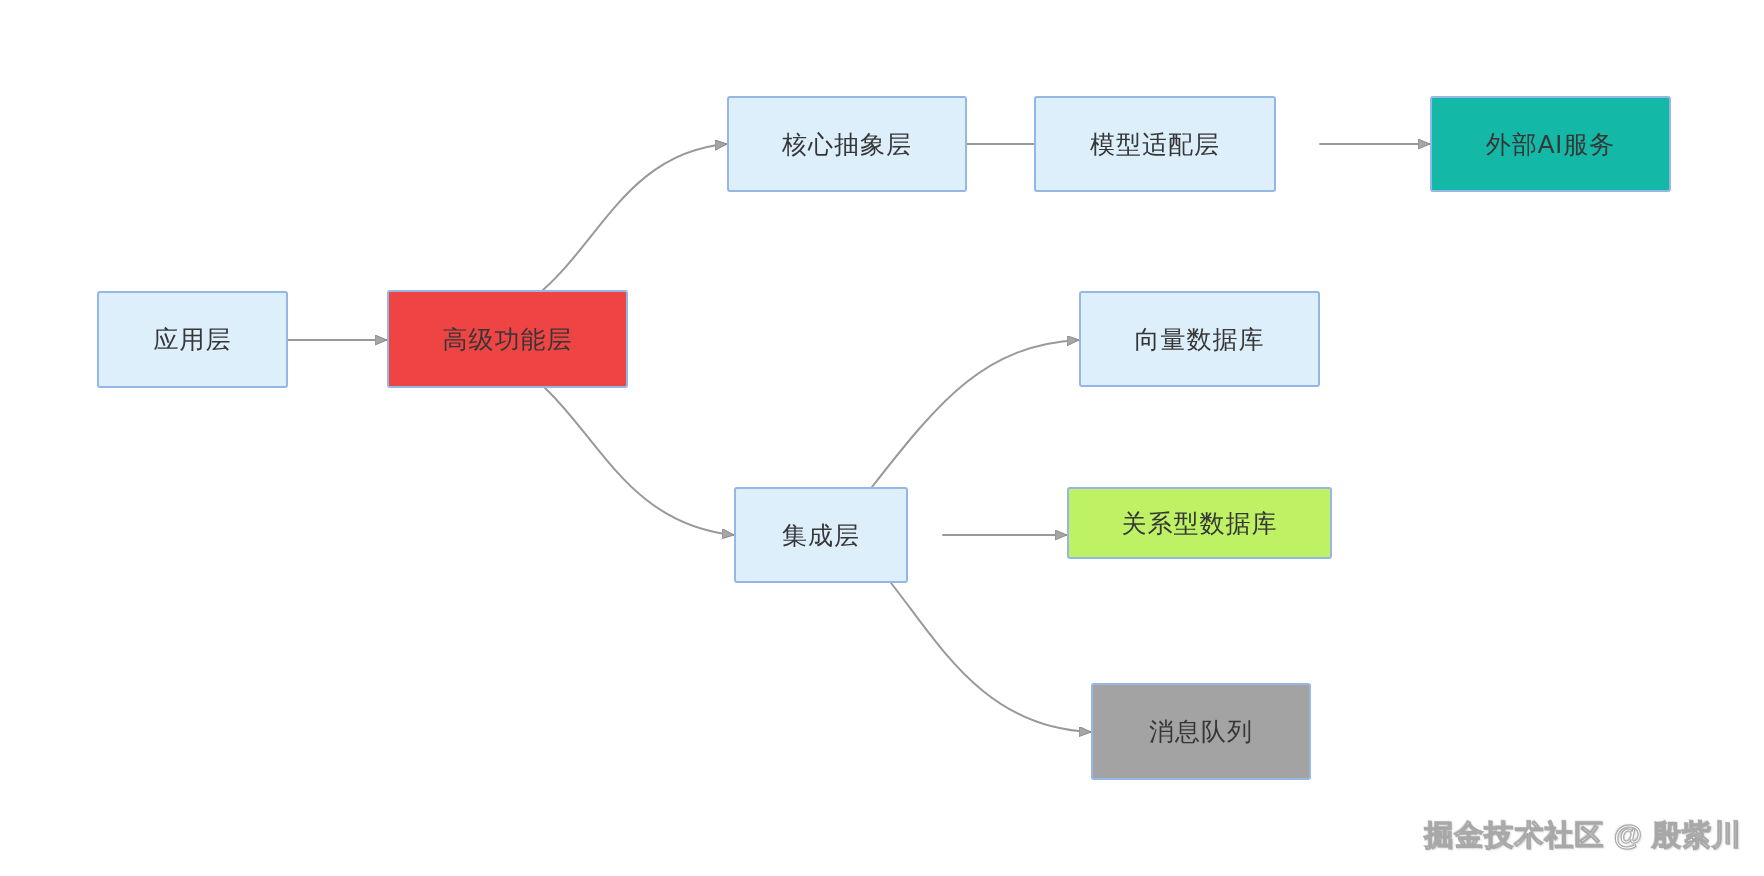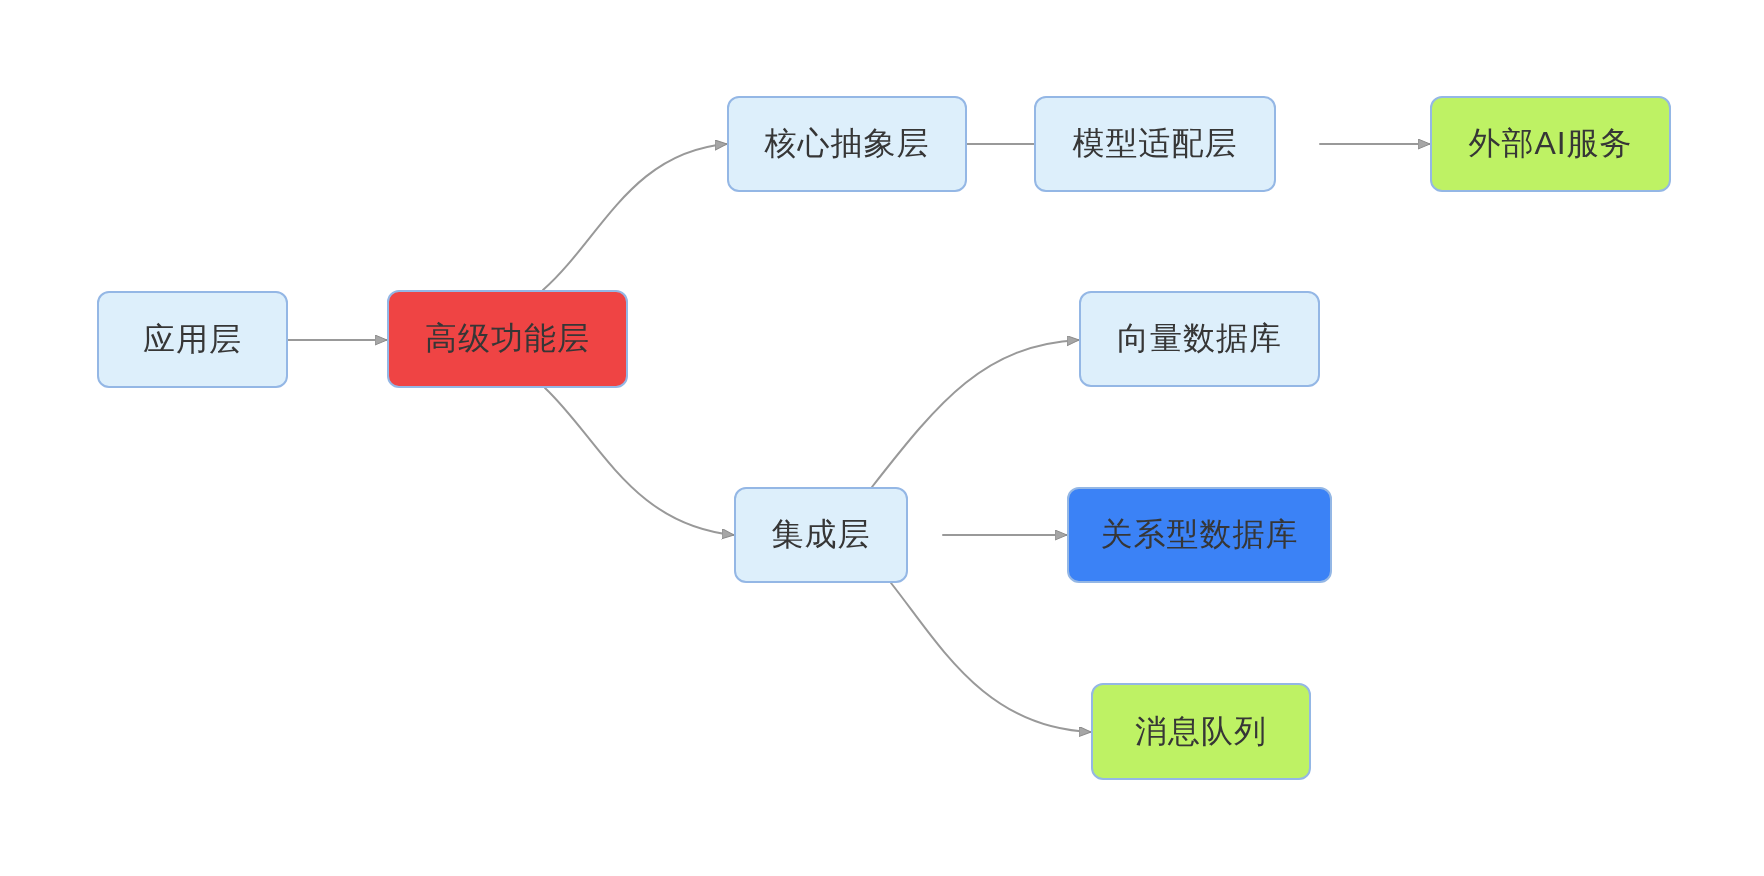--- a/index.html
+++ b/index.html
@@ -24,23 +24,23 @@
     pointer-events: none;
   }
   .node {
     position: absolute;
     box-sizing: border-box;
     display: flex;
     align-items: center;
     justify-content: center;
     background: #ddeffb;
     border: 2px solid #94b7e5;
-    border-radius: 12px;
+    border-radius: 3px;
     color: #363636;
-    font-size: 32px;
+    font-size: 25px;
     letter-spacing: 1px;
     white-space: nowrap;
     text-align: center;
   }
   .edge-path {
     fill: none;
     stroke: #999999;
     stroke-width: 2;
     stroke-linecap: round;
   }
@@ -77,20 +77,21 @@
         <path d="M 943 535 L 1067 535" class="edge-path" stroke="#999999" marker-end="url(#arrowhead)"></path>
         <path d="M 891 583 C 940 645, 985 728, 1091 732" class="edge-path" stroke="#999999" marker-end="url(#arrowhead)"></path>
       </g>
   </svg>
 
   <div id="nodes">
       <div class="node" style="left: 97px; top: 291px; width: 191px; height: 97px; background: rgb(221, 239, 251); border-color: rgb(148, 183, 229); color: rgb(54, 54, 54);">应用层</div>
       <div class="node" style="left: 387px; top: 290px; width: 241px; height: 98px; background: #ef4444; border-color: rgb(148, 183, 229); color: rgb(54, 54, 54);">高级功能层</div>
       <div class="node" style="left: 727px; top: 96px; width: 240px; height: 96px; background: rgb(221, 239, 251); border-color: rgb(148, 183, 229); color: rgb(54, 54, 54);">核心抽象层</div>
       <div class="node" style="left: 1034px; top: 96px; width: 242px; height: 96px; background: rgb(221, 239, 251); border-color: rgb(148, 183, 229); color: rgb(54, 54, 54);">模型适配层</div>
-      <div class="node" style="left: 1430px; top: 96px; width: 241px; height: 96px; background: #bef264; border-color: rgb(148, 183, 229); color: rgb(54, 54, 54);">外部AI服务</div>
+      <div class="node" style="left: 1430px; top: 96px; width: 241px; height: 96px; background: #14b8a6; border-color: rgb(148, 183, 229); color: rgb(54, 54, 54);">外部AI服务</div>
       <div class="node" style="left: 1079px; top: 291px; width: 241px; height: 96px; background: rgb(221, 239, 251); border-color: rgb(148, 183, 229); color: rgb(54, 54, 54); font-family: Liberation Mono, monospace;">向量数据库</div>
       <div class="node" style="left: 734px; top: 487px; width: 174px; height: 96px; background: rgb(221, 239, 251); border-color: rgb(148, 183, 229); color: rgb(54, 54, 54);">集成层</div>
-      <div class="node" style="left: 1067px; top: 487px; width: 265px; height: 96px; background: #3b82f6; border-color: rgb(148, 183, 229); color: rgb(54, 54, 54);">关系型数据库</div>
-      <div class="node" style="left: 1091px; top: 683px; width: 220px; height: 97px; background: #bef264; border-color: rgb(148, 183, 229); color: rgb(54, 54, 54);">消息队列</div>
+      <div class="node" style="left: 1067px; top: 487px; width: 265px; height: 72px; background: #bef264; border-color: rgb(148, 183, 229); color: rgb(54, 54, 54);">关系型数据库</div>
+      <div class="node" style="left: 1091px; top: 683px; width: 220px; height: 97px; background: #a3a3a3; border-color: rgb(148, 183, 229); color: rgb(54, 54, 54);">消息队列</div>
     </div>
 
+  <div id="watermark">掘金技术社区 @ 殷紫川</div>
 </div>
 
 </body></html>

